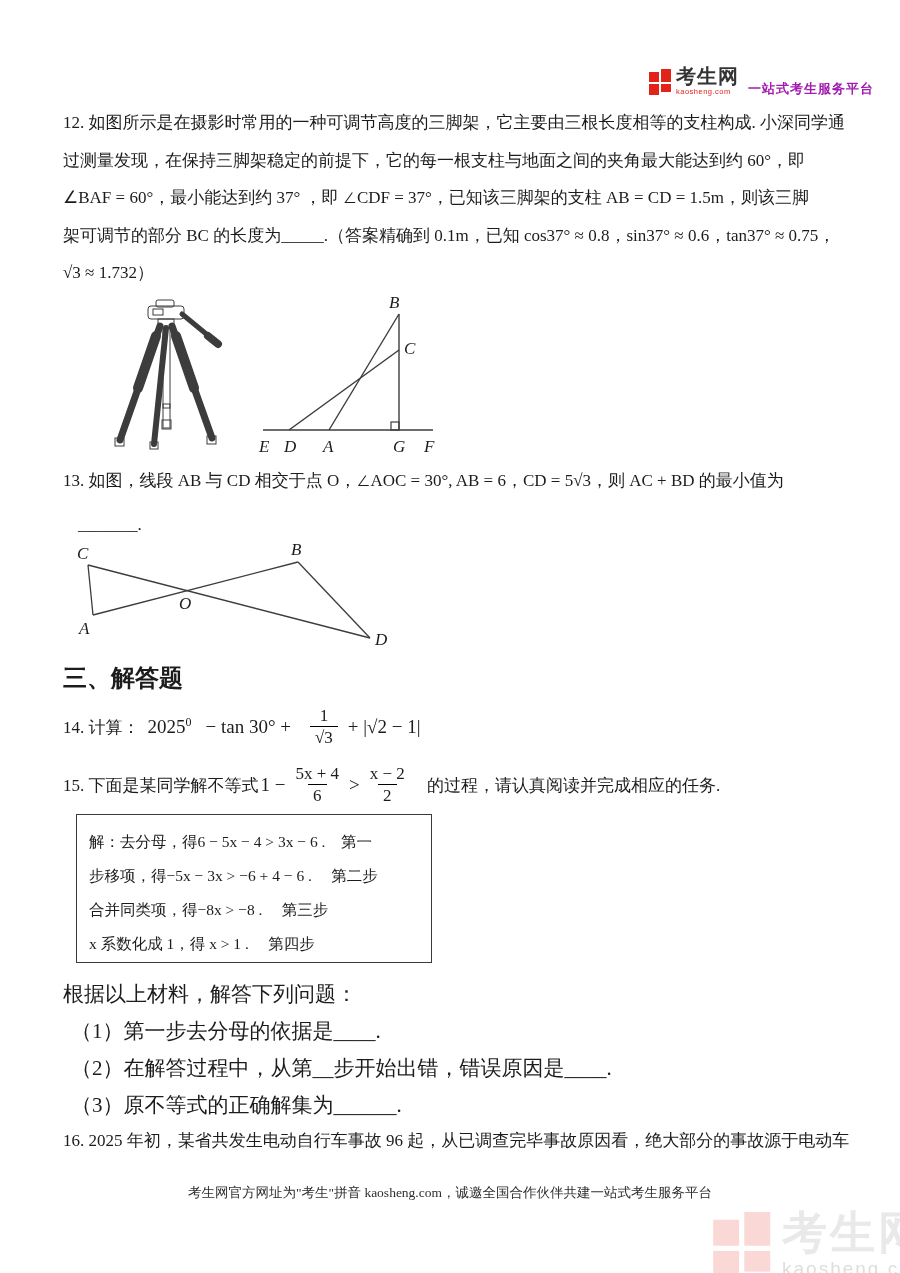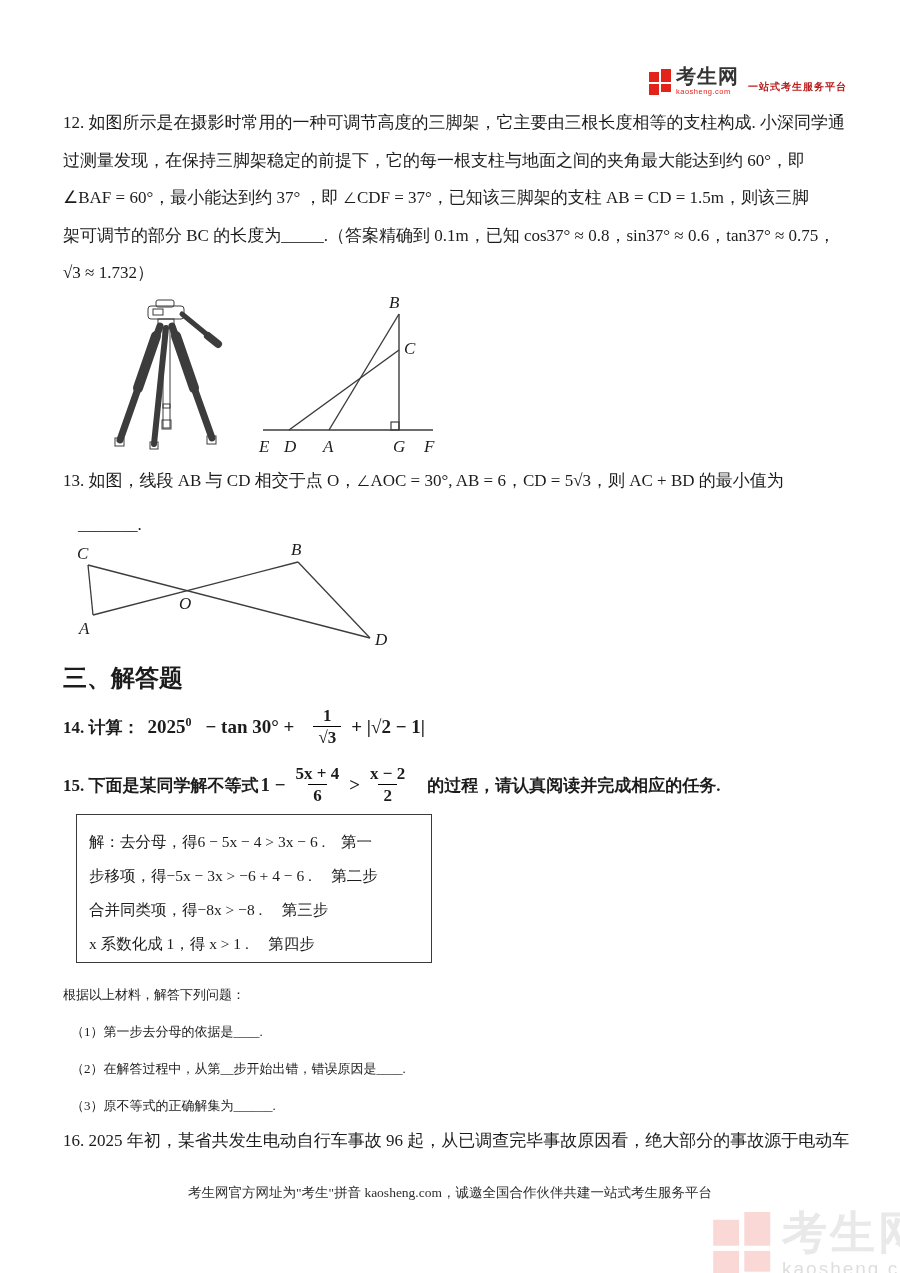--- a/index.html
+++ b/index.html
@@ -6,27 +6,27 @@
   body{
     width:900px;height:1273px;position:relative;background:#ffffff;
     font-family:"Liberation Serif", serif;color:#1c1c1c;overflow:hidden;
   }
   
   .logo-row{position:absolute;left:649px;top:66px;display:flex;align-items:flex-start;}
   .logo-icon{width:23px;height:27px;margin-top:3px;}
   .logo-text-col{margin-left:4px;display:flex;flex-direction:column;}
   .logo-title{font-family:"Liberation Sans",sans-serif;font-weight:bold;font-size:20px;color:#333;letter-spacing:1px;line-height:20px;}
   .logo-domain{font-family:"Liberation Sans",sans-serif;font-size:7.5px;color:#e2231a;letter-spacing:.5px;margin-top:1px;}
-  .logo-slogan{font-family:"Liberation Sans",sans-serif;font-weight:bold;font-size:10px;color:#b91c1c;margin-left:9px;margin-top:14px;letter-spacing:1px;}
+  .logo-slogan{font-family:"Liberation Sans",sans-serif;font-weight:bold;font-size:13px;color:#a21caf;margin-left:9px;margin-top:14px;letter-spacing:1px;}
   
   .para{position:absolute;left:63px;width:792px;font-size:17px;line-height:37.5px;}
   .para div{white-space:nowrap;}
   .sec-title{position:absolute;left:63px;top:662px;font-size:24px;font-weight:bold;font-family:"Liberation Sans",sans-serif;}
   
-  .formula-row{position:absolute;left:63px;display:flex;align-items:center;font-size:17px;font-weight:bold;}
+  .formula-row{position:absolute;left:63px;display:flex;align-items:center;font-size:17px;}
   .formula-row .fx{font-size:19px;display:flex;align-items:center;}
   .frac{display:inline-flex;flex-direction:column;align-items:center;margin:0 5px;font-size:17px;line-height:1.15;}
   .frac .den{border-top:1.2px solid #000;padding:1px 5px 0 5px;}
   .frac .num{padding:0 5px;}
   sup{font-size:12px;}
   
   .sol-box{
     position:absolute;left:76px;top:814px;width:356px;height:149px;
     border:1.3px solid #3a3a3a;box-sizing:border-box;padding:10px 12px 0 12px;
     font-size:15.5px;line-height:34px;
@@ -162,21 +162,21 @@
   <span style="margin-left:12px;">的过程，请认真阅读并完成相应的任务.</span>
 </div>
 
 <div class="sol-box">
   <div>解：去分母，得6 − 5x − 4 &gt; 3x − 6 .　第一</div>
   <div>步移项，得−5x − 3x &gt; −6 + 4 − 6 .　 第二步</div>
   <div>合并同类项，得−8x &gt; −8 .　 第三步</div>
   <div>x 系数化成 1，得 x &gt; 1 .　 第四步</div>
 </div>
 
-<div class="para" style="top:976px;font-size:13px;line-height:37px;">
+<div class="para" style="top:976px;font-size:21px;line-height:37px;">
   <div>根据以上材料，解答下列问题：</div>
   <div style="padding-left:8px;">（1）第一步去分母的依据是____.</div>
   <div style="padding-left:8px;">（2）在解答过程中，从第__步开始出错，错误原因是____.</div>
   <div style="padding-left:8px;">（3）原不等式的正确解集为______.</div>
 </div>
 
 <div class="para" style="top:1122px;">
   <div>16. 2025 年初，某省共发生电动自行车事故 96 起，从已调查完毕事故原因看，绝大部分的事故源于电动车</div>
 </div>
 

